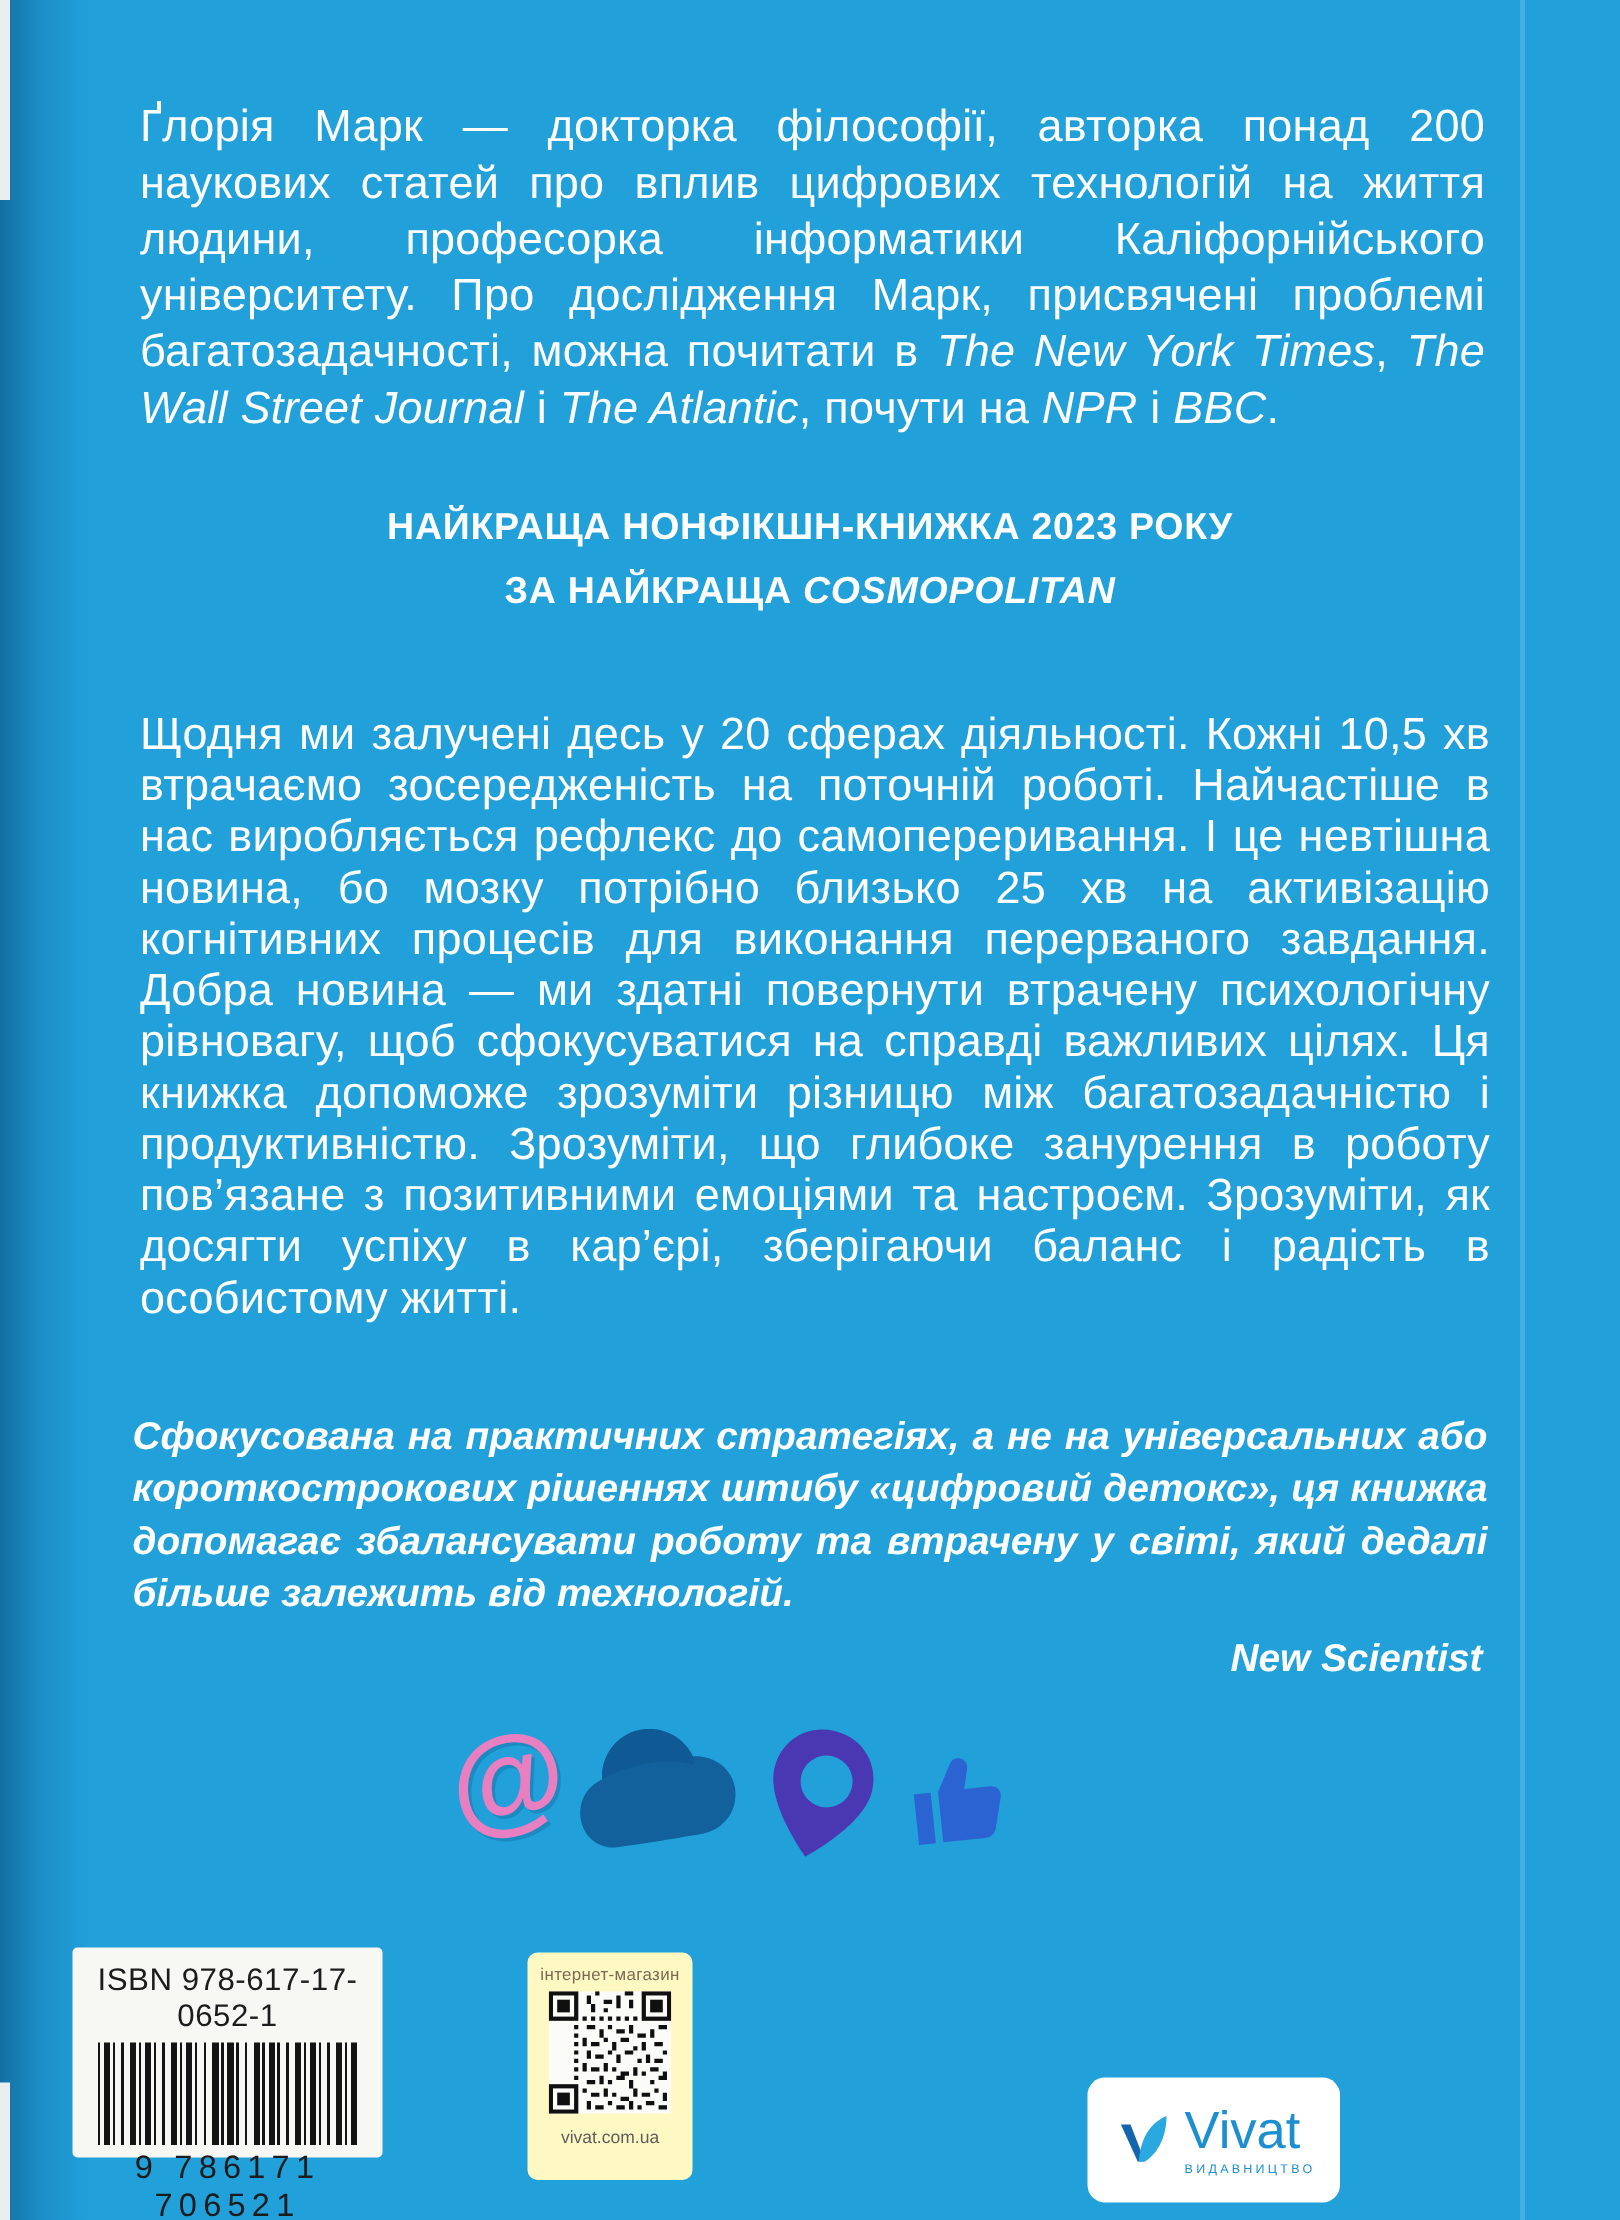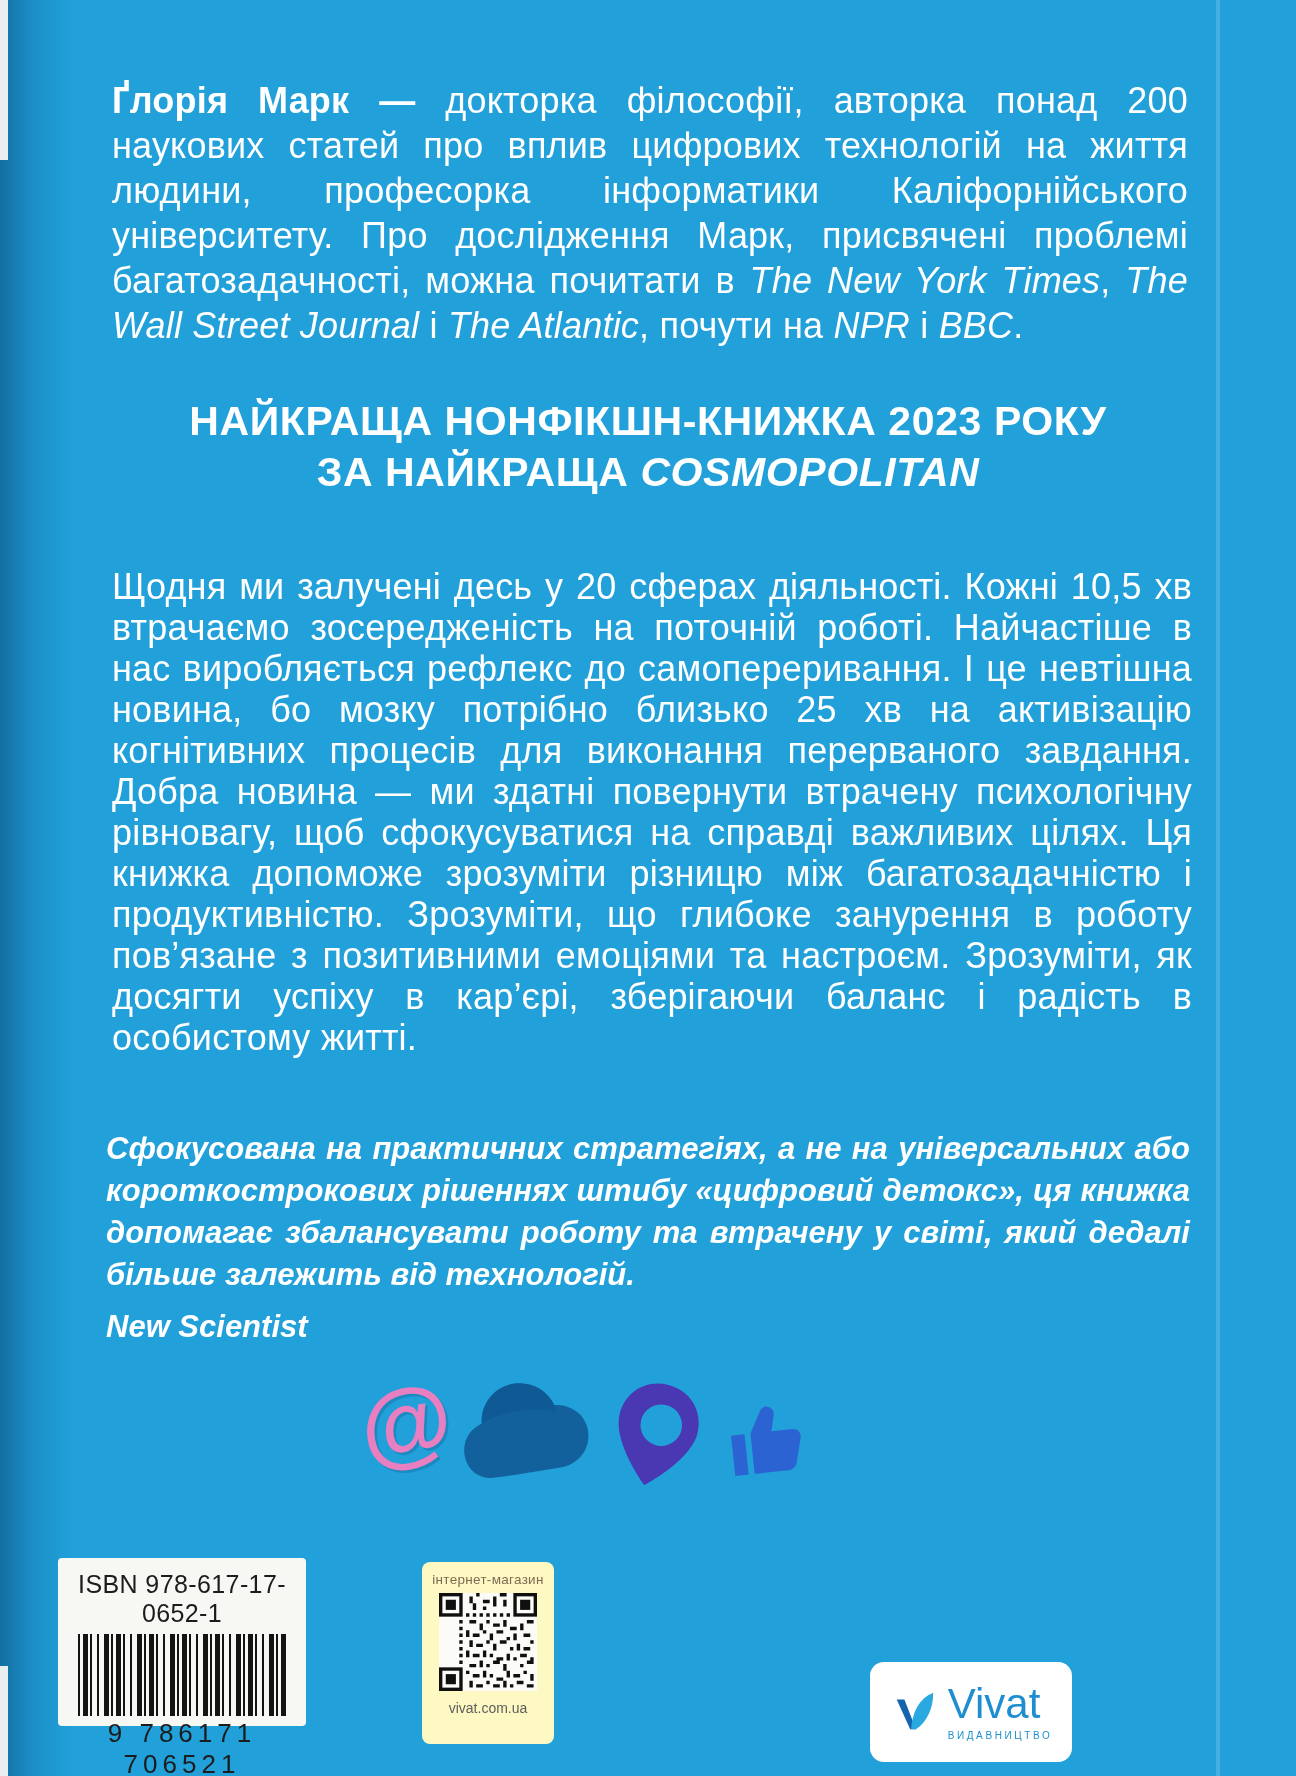--- a/index.html
+++ b/index.html
@@ -10,37 +10,37 @@
   .spine-shadow{position:absolute;left:0;top:0;bottom:0;width:72px;
         background:linear-gradient(90deg,rgba(5,62,108,.50),rgba(5,62,108,.18) 45%,rgba(5,62,108,0));}
   .crease{position:absolute;top:0;bottom:0;left:1216px;width:4px;background:rgba(255,255,255,.16);}
   .corner{position:absolute;left:0;width:8px;background:#e9eef1;}
   .corner.tl{top:0;height:160px;}
   .corner.bl{bottom:0;height:110px;}
 
   
   .bio{position:absolute;left:112px;top:78px;width:1076px;margin:0;
        font-size:36px;line-height:45px;text-align:justify;letter-spacing:.2px;}
-  .bio .b{font-weight:700;}
+  .bio .b{font-weight:400;}
   .bio i{font-style:italic;}
 
   
   .award{position:absolute;left:0;right:0;top:396px;text-align:center;
-         font-weight:700;font-size:41px;line-height:51px;letter-spacing:.6px;}
+         font-weight:700;font-size:30px;line-height:51px;letter-spacing:.6px;}
   .award i{font-style:italic;}
 
   
   .synopsis{position:absolute;left:112px;top:566px;width:1080px;margin:0;
             font-size:36px;line-height:41px;text-align:justify;letter-spacing:.2px;}
 
   
   .review{position:absolute;left:106px;top:1128px;width:1084px;
           font-style:italic;font-weight:700;font-size:31px;line-height:42px;}
   .review .quote{margin:0;text-align:justify;}
-  .review .source{margin:10px 4px 0 0;}
+  .review .source{margin:10px 4px 0 0;text-align:right;}
 
   
   .ic-at{position:absolute;left:360px;top:1376px;font-size:94px;line-height:1;
          font-weight:700;color:#e77fc1;transform:rotate(-10deg);
          text-shadow:2px 3px 0 rgba(10,70,120,.25);}
   .ic-cloud{position:absolute;left:456px;top:1368px;width:136px;height:112px;transform:rotate(-7deg);}
   .ic-pin{position:absolute;left:612px;top:1382px;width:88px;height:106px;transform:rotate(13deg);}
   .ic-thumb{position:absolute;left:718px;top:1390px;width:96px;height:96px;transform:rotate(-6deg);opacity:.92;}
 
   

